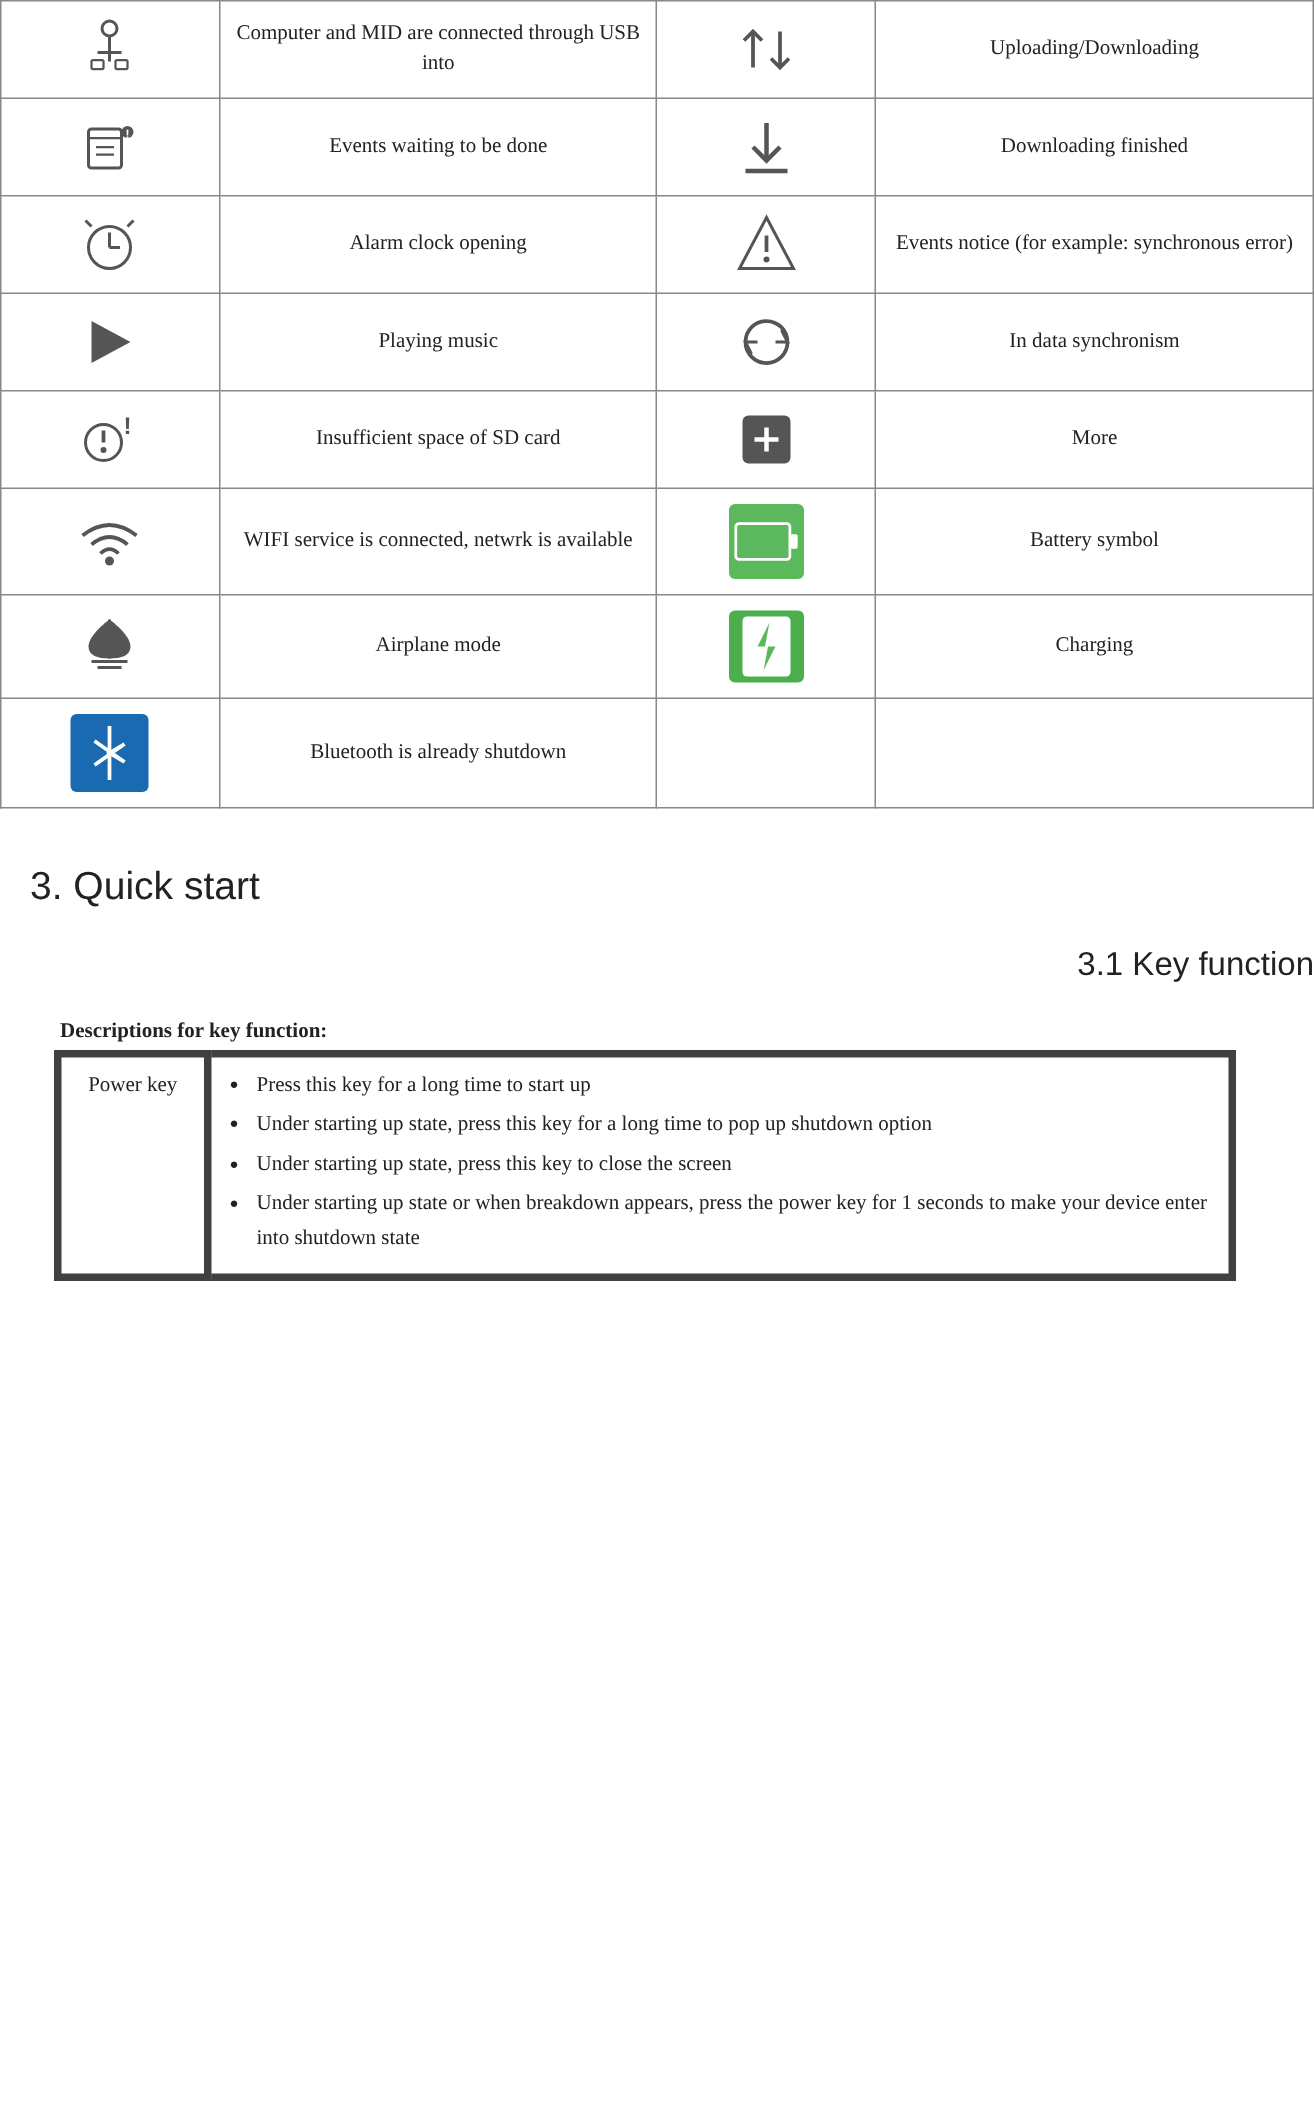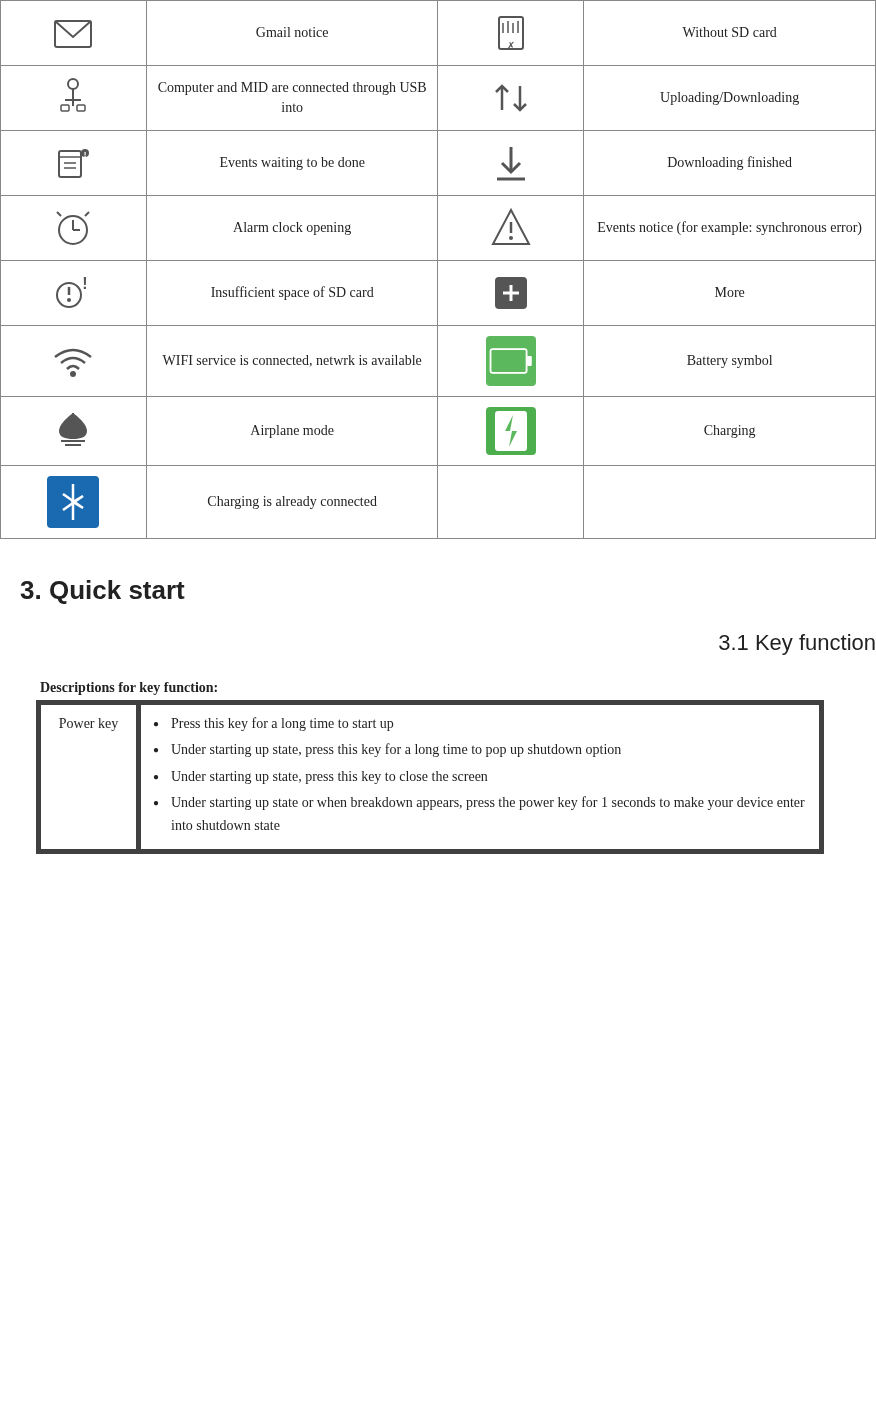--- a/index.html
+++ b/index.html
@@ -38,21 +38,21 @@
       font-size: 32px;
     }
     .icon-wrap svg {
       width: 44px;
       height: 44px;
     }
 
     
     .section-heading {
       font-size: 26px;
-      font-weight: bold;
+      font-weight: normal;
       margin: 36px 0 24px 20px;
       font-family: Arial, sans-serif;
     }
     .sub-heading {
       font-size: 22px;
       font-weight: normal;
       margin: 0 0 24px 36px;
       font-family: Arial, sans-serif;
       text-align: right;
     }
@@ -122,44 +122,20 @@
       display: inline-flex;
       align-items: center;
       justify-content: center;
     }
   </style>
 </head>
 <body>
 
 <table class="icon-table">
   <tbody id="table-body">
-  <tr>
-        <td class="icon-cell">
-          <div class="icon-wrap">
-            <svg viewBox="0 0 44 44" fill="none" xmlns="http://www.w3.org/2000/svg">
-        <rect x="4" y="10" width="36" height="26" rx="2" stroke="#555" stroke-width="2" fill="white"></rect>
-        <polyline points="4,10 22,26 40,10" stroke="#555" stroke-width="2" fill="none"></polyline>
-      </svg>
-          </div>
-        </td>
-        <td class="desc-cell">Gmail notice</td>
-        <td class="icon-cell">
-          <div class="icon-wrap">
-            <svg viewBox="0 0 44 44" fill="none" xmlns="http://www.w3.org/2000/svg">
-        <rect x="10" y="6" width="24" height="32" rx="2" stroke="#555" stroke-width="2" fill="white"></rect>
-        <line x1="14" y1="12" x2="14" y2="22" stroke="#555" stroke-width="1.5"></line>
-        <line x1="19" y1="10" x2="19" y2="22" stroke="#555" stroke-width="1.5"></line>
-        <line x1="24" y1="12" x2="24" y2="22" stroke="#555" stroke-width="1.5"></line>
-        <line x1="29" y1="10" x2="29" y2="22" stroke="#555" stroke-width="1.5"></line>
-        <text x="22" y="38" text-anchor="middle" fill="#555" font-size="10" font-family="Arial">✗</text>
-      </svg>
-          </div>
-        </td>
-        <td class="desc-cell">Without SD card</td>
-      </tr>
       <tr>
         <td class="icon-cell">
           <div class="icon-wrap">
             <svg viewBox="0 0 44 44" fill="none" xmlns="http://www.w3.org/2000/svg">
         <circle cx="22" cy="8" r="5" stroke="#555" stroke-width="2" fill="none"></circle>
         <line x1="22" y1="13" x2="22" y2="30" stroke="#555" stroke-width="2"></line>
         <line x1="14" y1="24" x2="30" y2="24" stroke="#555" stroke-width="2"></line>
         <rect x="10" y="29" width="8" height="6" rx="1" stroke="#555" stroke-width="1.5" fill="none"></rect>
         <rect x="26" y="29" width="8" height="6" rx="1" stroke="#555" stroke-width="1.5" fill="none"></rect>
       </svg>
@@ -224,20 +200,41 @@
         <circle cx="22" cy="32" r="2" fill="#555"></circle>
       </svg>
           </div>
         </td>
         <td class="desc-cell">Events notice (for example: synchronous error)</td>
       </tr>
       <tr>
         <td class="icon-cell">
           <div class="icon-wrap">
             <svg viewBox="0 0 44 44" fill="none" xmlns="http://www.w3.org/2000/svg">
+        <polygon points="10,8 10,36 36,22" fill="#555"></polygon>
+      </svg>
+          </div>
+        </td>
+        <td class="desc-cell">Playing music</td>
+        <td class="icon-cell">
+          <div class="icon-wrap">
+            <svg viewBox="0 0 44 44" fill="none" xmlns="http://www.w3.org/2000/svg">
+        <path d="M8,22 A14,14 0 0,1 36,22" stroke="#555" stroke-width="2.5" fill="none"></path>
+        <path d="M36,22 A14,14 0 0,1 8,22" stroke="#555" stroke-width="2.5" fill="none"></path>
+        <polyline points="32,14 36,22 28,22" stroke="#555" stroke-width="2" fill="none"></polyline>
+        <polyline points="12,30 8,22 16,22" stroke="#555" stroke-width="2" fill="none"></polyline>
+      </svg>
+          </div>
+        </td>
+        <td class="desc-cell">In data synchronism</td>
+      </tr>
+      <tr>
+        <td class="icon-cell">
+          <div class="icon-wrap">
+            <svg viewBox="0 0 44 44" fill="none" xmlns="http://www.w3.org/2000/svg">
         <circle cx="18" cy="24" r="12" stroke="#555" stroke-width="2" fill="white"></circle>
         <line x1="18" y1="16" x2="18" y2="24" stroke="#555" stroke-width="2.5"></line>
         <circle cx="18" cy="29" r="2" fill="#555"></circle>
         <text x="34" y="18" text-anchor="middle" fill="#555" font-size="16" font-family="Arial" font-weight="bold">!</text>
       </svg>
           </div>
         </td>
         <td class="desc-cell">Insufficient space of SD card</td>
         <td class="icon-cell">
           <div class="icon-wrap">
@@ -303,21 +300,21 @@
         <td class="icon-cell">
           <div class="icon-wrap">
             <div class="bluetooth-bg">
               <svg viewBox="0 0 28 44" width="28" height="36" fill="none" xmlns="http://www.w3.org/2000/svg">
         <line x1="14" y1="4" x2="14" y2="40" stroke="white" stroke-width="2.5"></line>
         <polyline points="4,14 24,28 14,22 24,16 4,30" stroke="white" stroke-width="2.5" fill="none"></polyline>
       </svg>
             </div>
           </div>
         </td>
-        <td class="desc-cell">Charging is already connected</td>
+        <td class="desc-cell">Bluetooth is already shutdown</td>
         <td class="icon-cell"></td>
         <td class="desc-cell"></td>
       </tr>
     </tbody>
 </table>
 
 <div class="section-heading">3. Quick start</div>
 <div class="sub-heading">3.1 Key function</div>
 <div class="desc-label">Descriptions for key function:</div>
 

